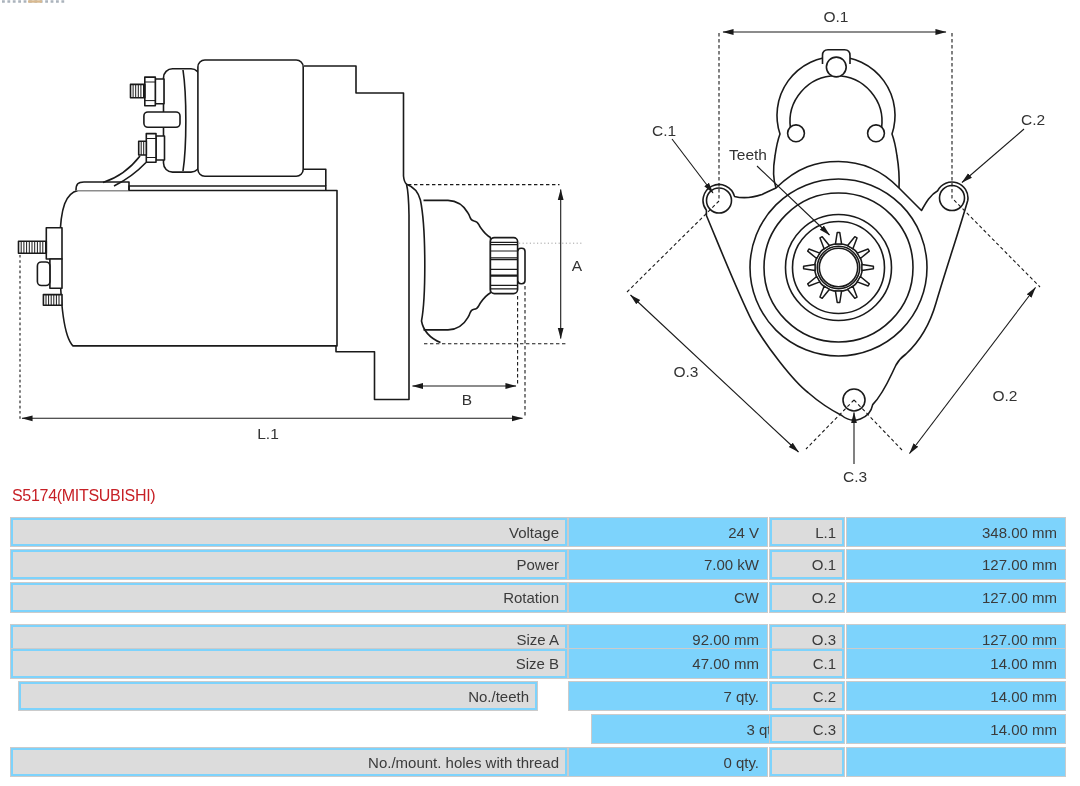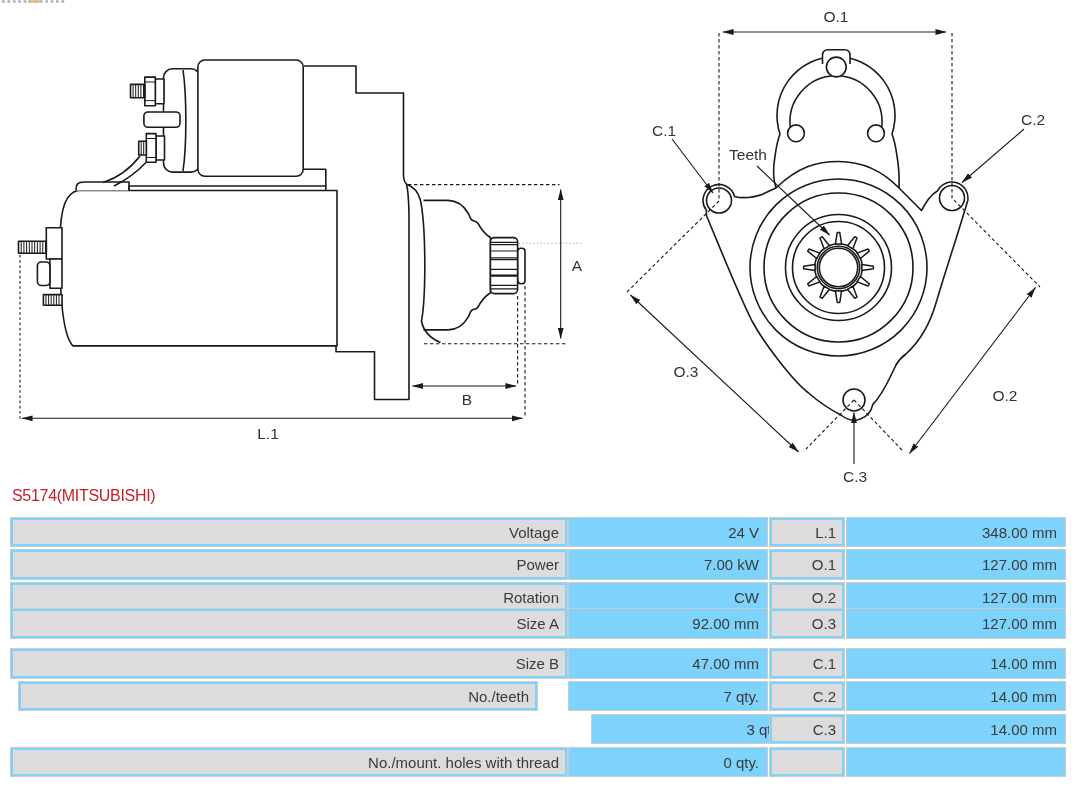--- a/index.html
+++ b/index.html
@@ -184,21 +184,21 @@
       <span>CW</span>
     </div>
 <div class="cell g" style="left:769px;width:76px">
       <div class="gi"></div>
       <span>O.2</span>
     </div>
 <div class="cell" style="left:846px;width:220px">
       <span>127.00 mm</span>
     </div>
 </div>
-<div class="row" style="top:608px">
+<div class="row" style="top:624px">
 <div class="cell g" style="left:10px;width:558px">
       <div class="gi"></div>
       <span>Size A</span>
     </div>
 <div class="cell" style="left:568px;width:200px">
       <span>92.00 mm</span>
     </div>
 <div class="cell g" style="left:769px;width:76px">
       <div class="gi"></div>
       <span>O.3</span>

